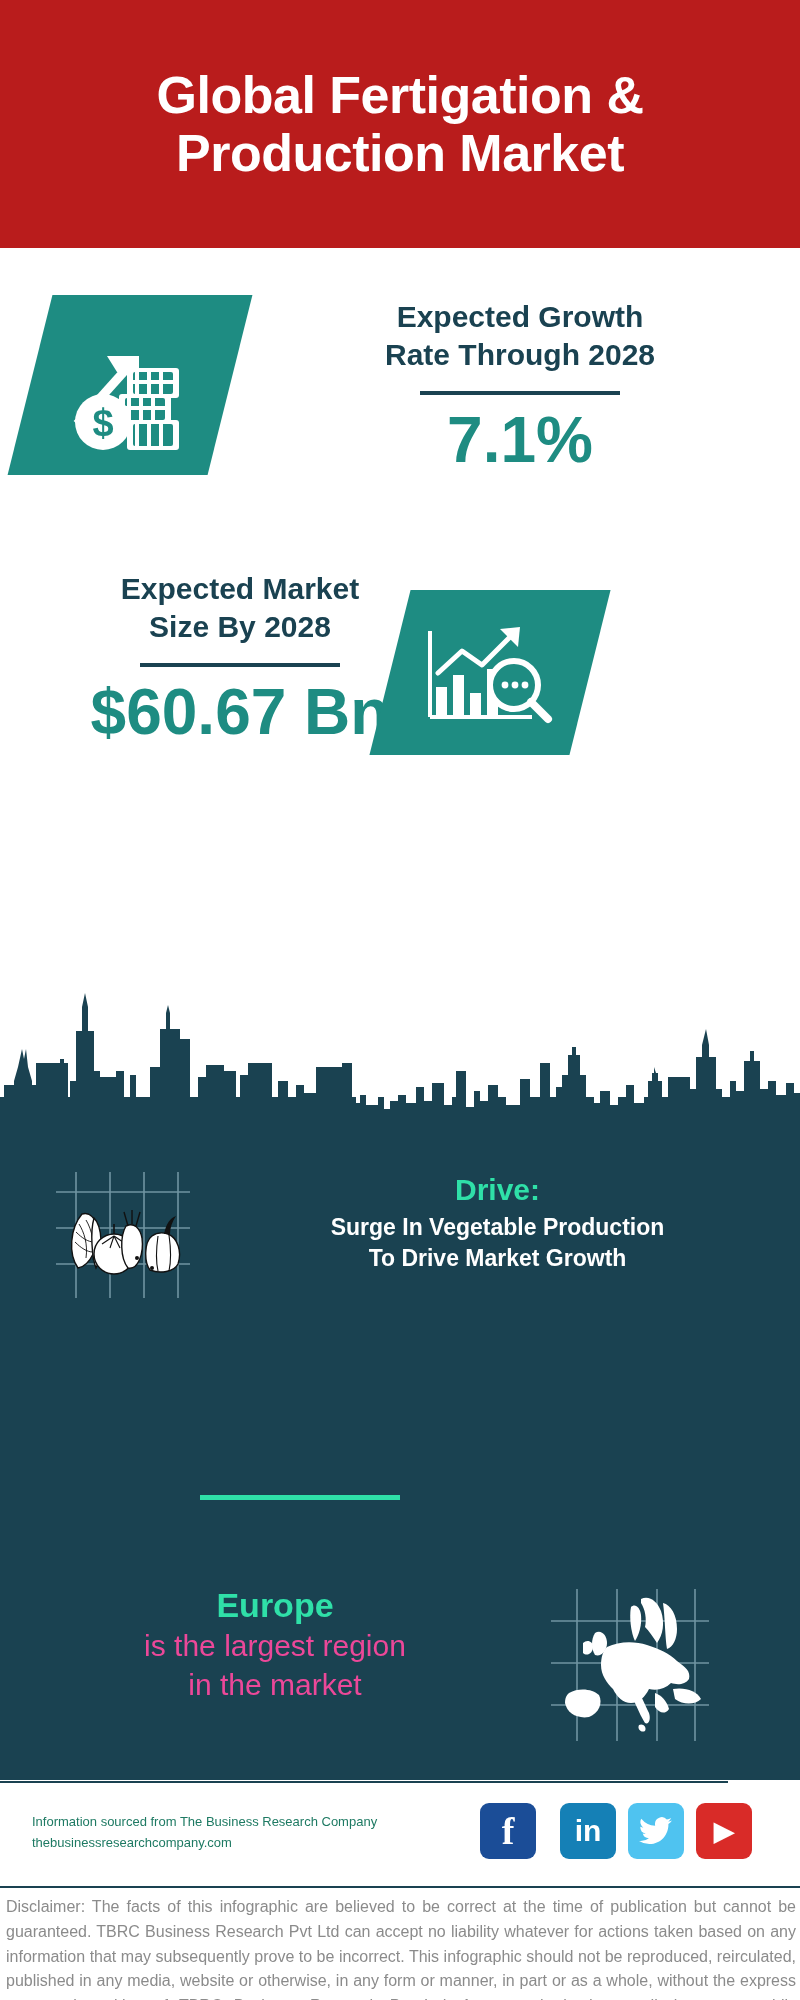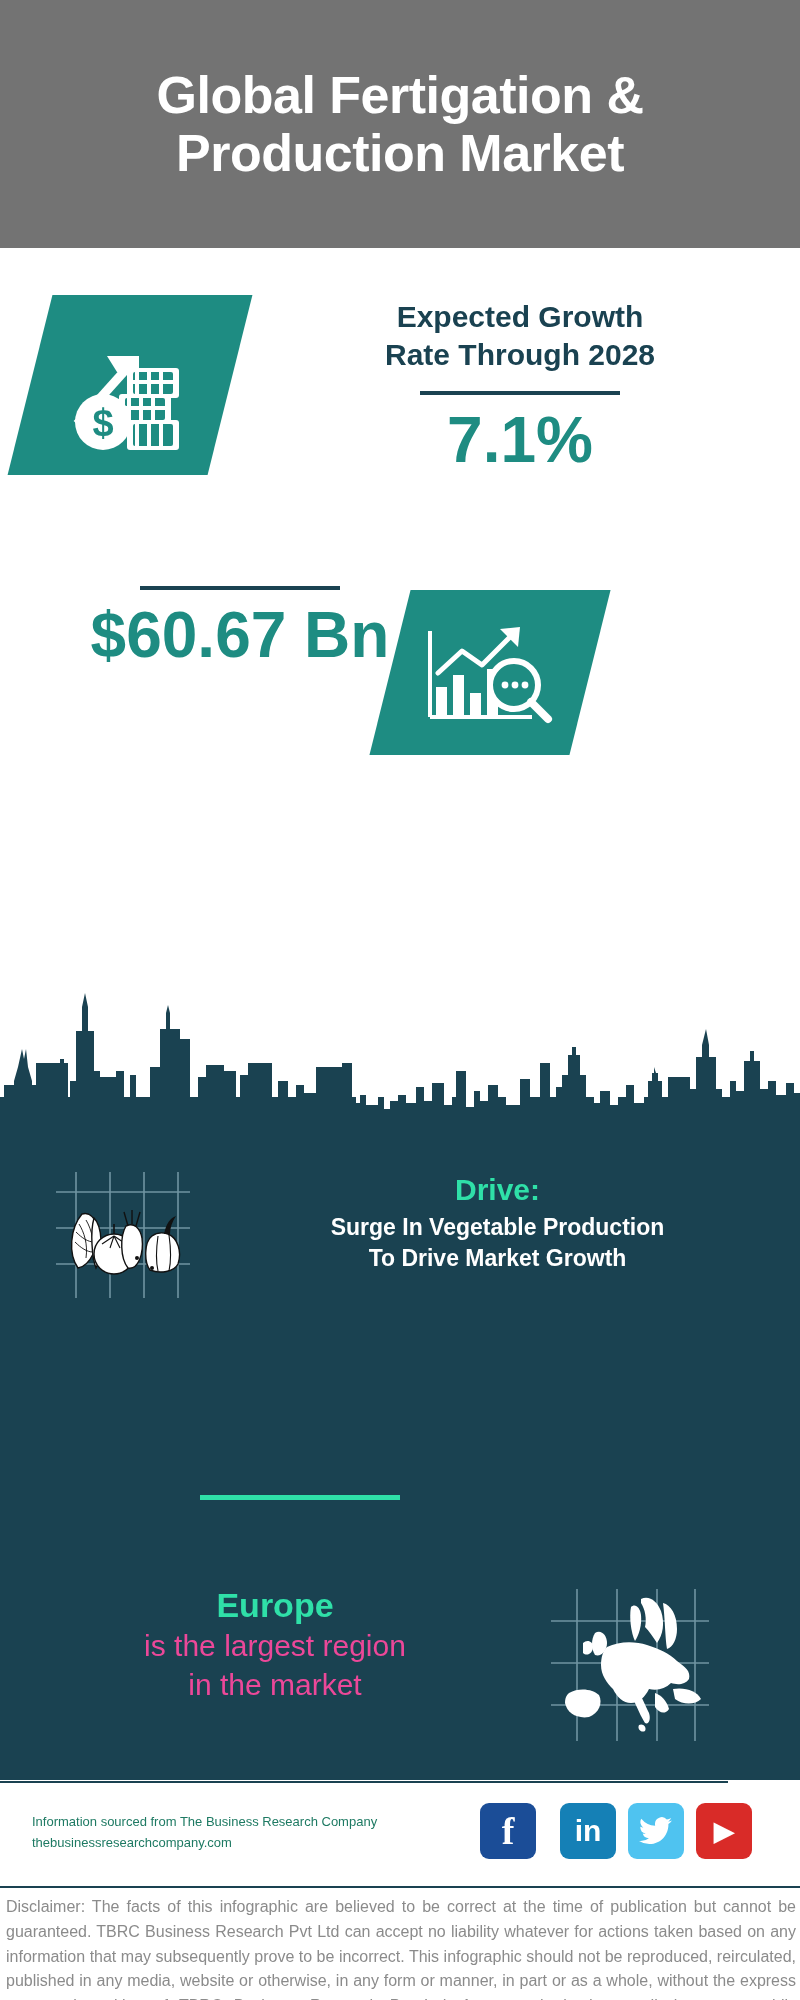--- a/index.html
+++ b/index.html
@@ -8,21 +8,21 @@
     font-family:"Liberation Sans", sans-serif;
     background:#ffffff;
     position:relative;
     overflow:hidden;
   }
   .page { position:relative; width:800px; height:2000px; }
 
   
   .header {
     position:absolute; left:0; top:0; width:800px; height:248px;
-    background:#737373;
+    background:#b91c1c;
     display:flex; align-items:center; justify-content:center;
   }
   .header-title {
     color:#ffffff; font-size:52px; font-weight:bold; line-height:1.12;
     text-align:center; letter-spacing:-0.5px; padding:0 40px;
   }
 
   
   .stat1-icon {
     position:absolute; left:30px; top:295px; width:200px; height:180px;
@@ -178,20 +178,22 @@
     <div class="stat-label">
       <div>Expected Growth</div>
       <div>Rate Through 2028</div>
     </div>
     <div class="rule-dark"></div>
     <div class="stat-value">7.1%</div>
   </div>
 
   <div class="stat2-text">
     <div class="stat-label">
+      <div>Expected Market</div>
+      <div>Size By 2028</div>
     </div>
     <div class="rule-dark"></div>
     <div class="stat-value">$60.67 Bn</div>
   </div>
 
   <div class="stat2-icon">
     <div class="glyph">
       <svg width="140" height="120" viewBox="0 0 140 120" aria-hidden="true">
 
         <path d="M18 60 L42 38 L62 52 L96 18" stroke="#fff" stroke-width="5" fill="none" stroke-linecap="round" stroke-linejoin="round"></path>

